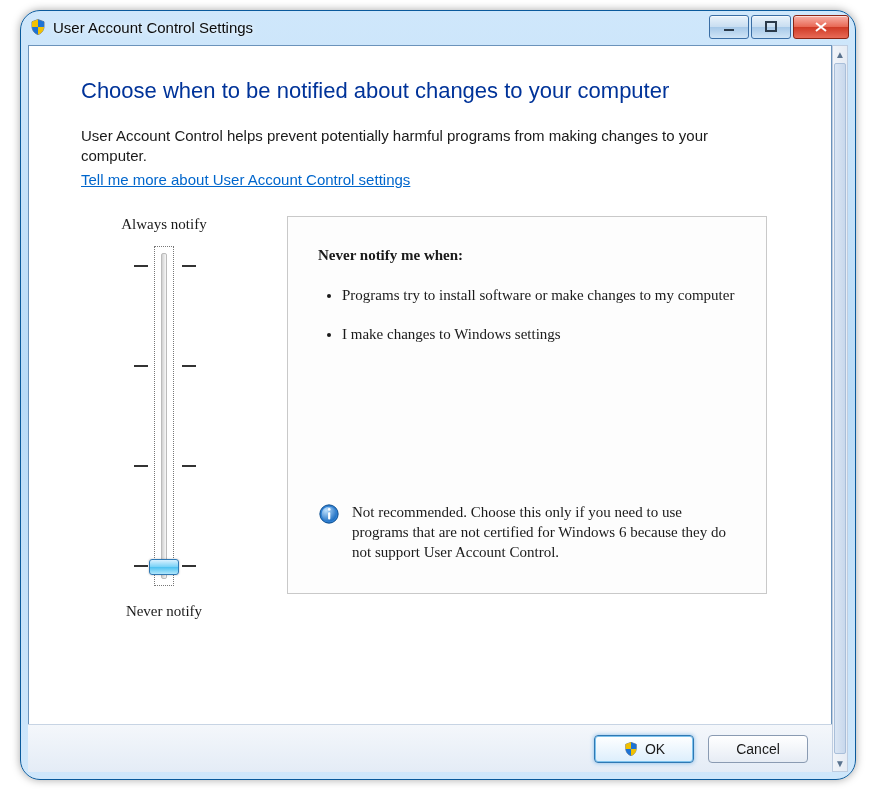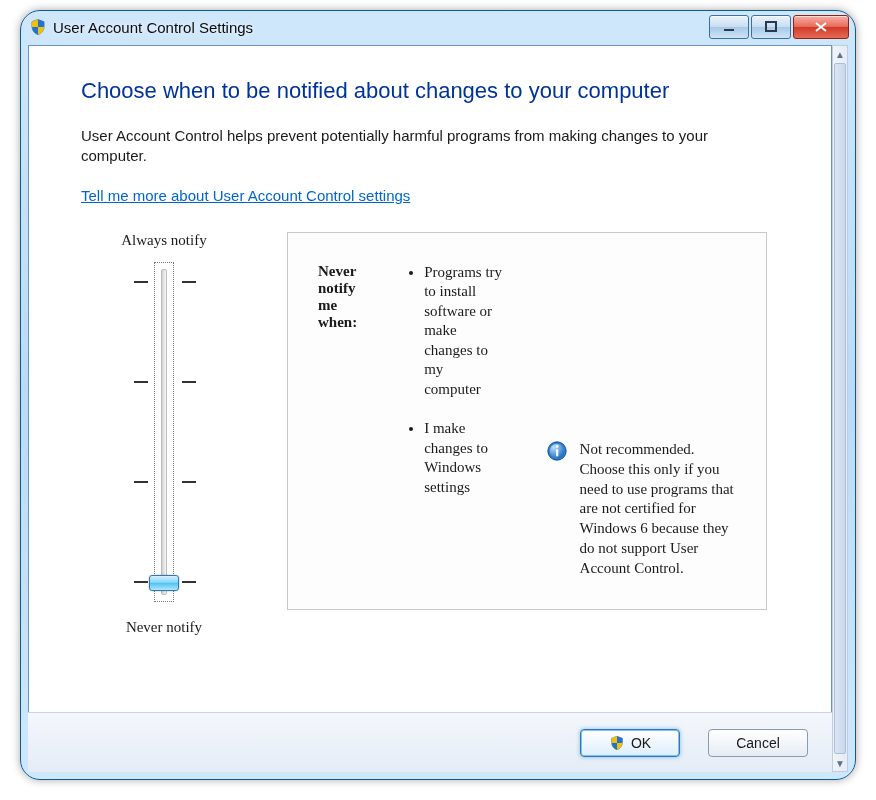--- a/index.html
+++ b/index.html
@@ -99,21 +99,21 @@
     font-size:15px;
     line-height:1.35;
     color:#1a1a1a;
     max-width: 680px;
   }
   .link {
     color:#0066cc;
     text-decoration: underline;
     font-size:15px;
     display:inline-block;
-    margin-top:20px;
+    margin-top:4px;
     cursor:pointer;
   }
   .body-row {
     margin-top:28px;
     display:flex;
     align-items:flex-start;
     font-family:Liberation Serif, serif;
   }
   .slider-col {
     width:150px;
@@ -181,21 +181,21 @@
   .desc-panel {
     margin-left:48px;
     flex:1;
     border:1px solid #c9c9c9;
     background:#fdfdfd;
     padding:30px 30px 30px 30px;
     box-sizing:border-box;
     max-width:480px;
     min-height:378px;
     display:flex;
-    gap:43px;
+    flex-direction:column;
   }
   .desc-title {
     font-weight:700;
     font-size:15px;
     margin-bottom:22px;
   }
   .desc-panel ul {
     margin:0 0 0 24px;
     padding:0;
   }
@@ -213,28 +213,28 @@
   .info-icon {
     width:22px; height:22px; flex:0 0 22px;
   }
   .warning-text {
     font-size:15px;
     line-height:1.32;
   }
   .footer {
     position:absolute;
     left:7px; right:23px; bottom:7px;
-    height:60px;
+    height:48px;
     background: linear-gradient(to bottom, #f4f7fb, #e4ecf6);
     border-top:1px solid #c7d4e4;
     display:flex;
     align-items:center;
     justify-content:flex-end;
     padding-right:24px;
-    gap:28px;
+    gap:14px;
     box-sizing:border-box;
   }
   .btn {
     min-width:100px;
     height:28px;
     border:1px solid #8a9bb2;
     border-radius:4px;
     background: linear-gradient(to bottom, #ffffff, #e6ecf4);
     font-size:14px;
     display:flex; align-items:center; justify-content:center;

